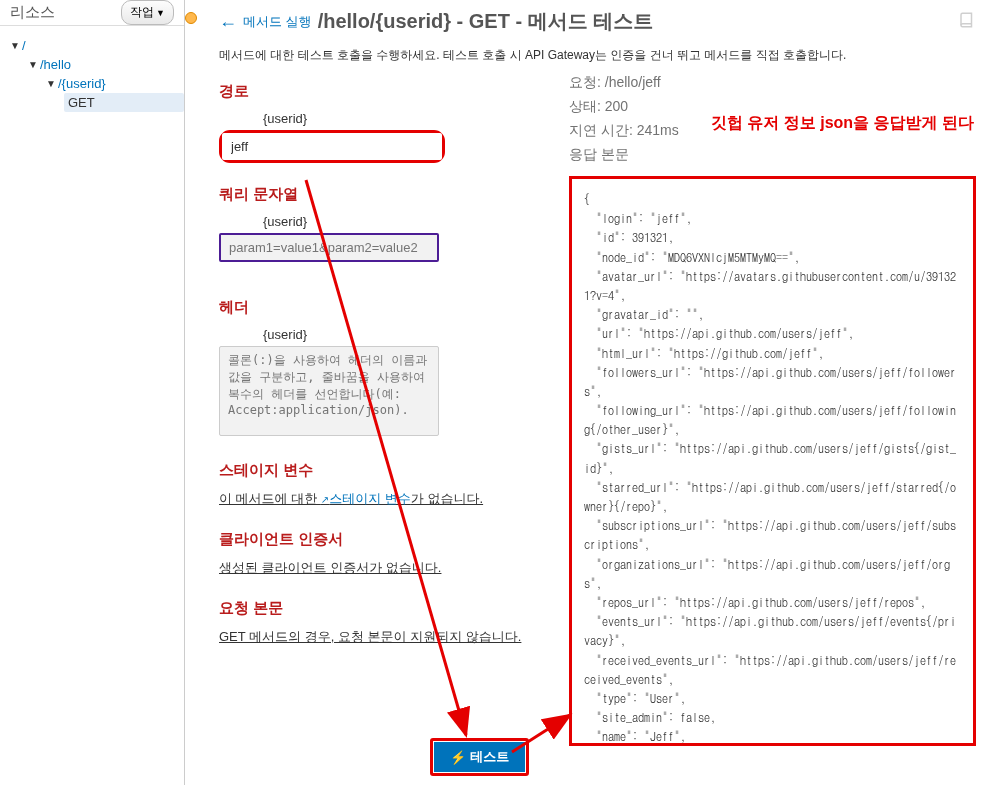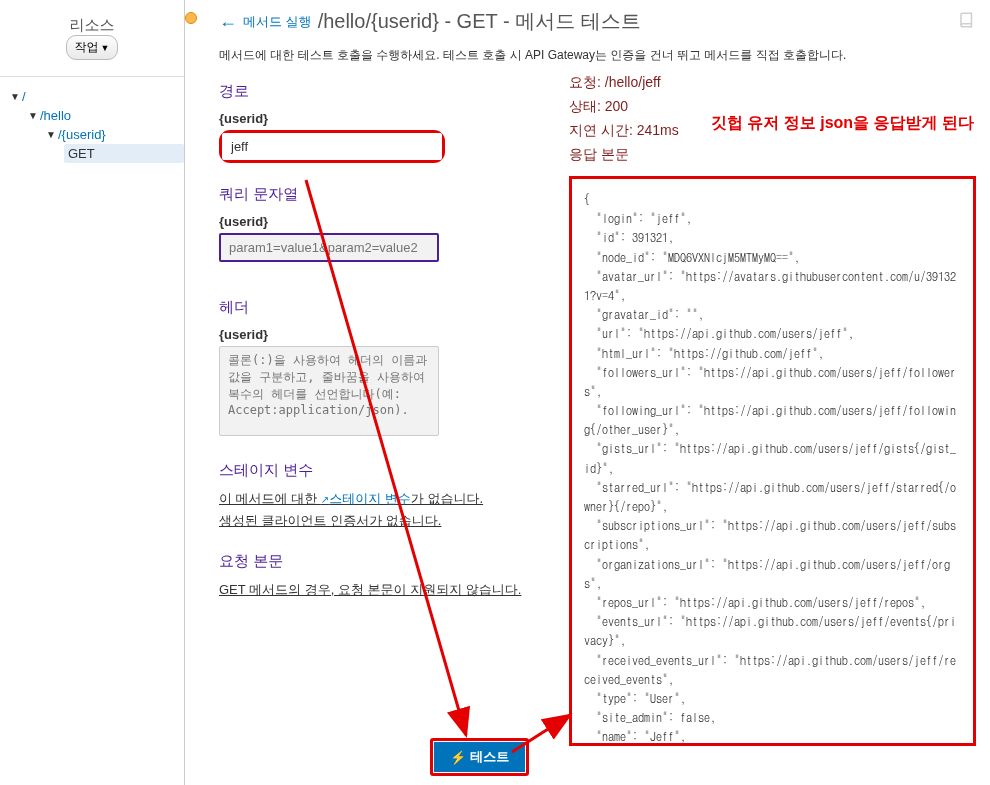--- a/index.html
+++ b/index.html
@@ -19,23 +19,22 @@
       top: 0;
       width: 185px;
       height: 100%;
       border-right: 1px solid #ccc;
       background: #fff;
     }
     .sidebar-header {
       display: flex;
       align-items: center;
       justify-content: space-between;
-      padding: 16px 10px;
+      padding: 0 10px;
       border-bottom: 1px solid #ddd;
-      flex-direction: column;
     }
     .sidebar-title {
       font-size: 15px;
       color: #555;
     }
     .actions-btn {
       background: linear-gradient(#fdfdfd,#e9e9e9);
       border: 1px solid #bbb;
       border-radius: 10px;
       padding: 3px 8px;
@@ -103,21 +102,21 @@
       cursor: pointer;
     }
     .breadcrumb-link {
       color: #0073bb;
       font-size: 13px;
       cursor: pointer;
     }
     .page-title {
       font-size: 20px;
       color: #555;
-      font-weight: 400;
+      font-weight: 700;
       flex: 1;
     }
     .book-icon {
       width: 18px;
       height: 18px;
       opacity: 0.4;
     }
     .description {
       margin-top: 12px;
       font-size: 12px;
@@ -131,31 +130,32 @@
     .col-left {
       width: 350px;
       padding-right: 12px;
     }
     .col-right {
       flex: 1;
       position: relative;
     }
     .section-heading {
       font-size: 15px;
-      font-weight: 400;
-      color: #4c1d95;
+      font-weight: 700;
+      color: #b91c1c;
       margin-top: 8px;
       margin-bottom: 10px;
     }
     .field-label {
       font-size: 13px;
-      font-weight: bold;
+      font-weight: normal;
       color: #333;
       margin-bottom: 4px;
       margin-top: 6px;
+      margin-left: 44px;
     }
     .text-input {
       width: 220px;
       padding: 5px 8px;
       border: 2px solid #4c1d95;
       border-radius: 2px;
       font-size: 13px;
       color: #333;
     }
     .text-input.readonly {
@@ -183,21 +183,21 @@
     .stage-text, .cert-text, .body-text {
       font-size: 13px;
       color: #333;
       margin-top: 4px;
       text-decoration: underline;
     }
     .link-text { color: #0073bb; }
     .ext-icon { color: #0073bb; font-size: 10px; }
     .info-row {
       font-size: 14px;
-      color: #7f1d1d;
+      color: #737373;
       margin-bottom: 6px;
     }
     .annotation {
       position: absolute;
       top: 39px;
       right: 2px;
       color: #e40000;
       font-size: 16px;
       font-weight: bold;
       white-space: nowrap;
@@ -311,20 +311,21 @@
 
       <div class="section-heading" style="margin-top:36px">헤더</div>
       <div class="field-label">{userid}</div>
       <textarea class="textarea" readonly="" placeholder="콜론(:)을 사용하여 헤더의 이름과 값을 구분하고, 줄바꿈을 사용하여 복수의 헤더를 선언합니다(예: Accept:application/json)." style=""></textarea>
 
       <div class="section-heading" style="margin-top:22px">스테이지 변수</div>
       <div class="stage-text">
         <span>이 메서드에 대한 </span><span class="ext-icon">↗</span><span class="link-text">스테이지 변수</span><span>가 없습니다.</span>
       </div>
 
+      <div class="section-heading" style="margin-top:22px">클라이언트 인증서</div>
       <div class="cert-text">생성된 클라이언트 인증서가 없습니다.</div>
 
       <div class="section-heading" style="margin-top:22px">요청 본문</div>
       <div class="body-text">GET 메서드의 경우, 요청 본문이 지원되지 않습니다.</div>
     </div>
 
     <div class="col-right">
       <div class="info-row">
         <span>요청: </span><span>/hello/jeff</span>
       </div>

